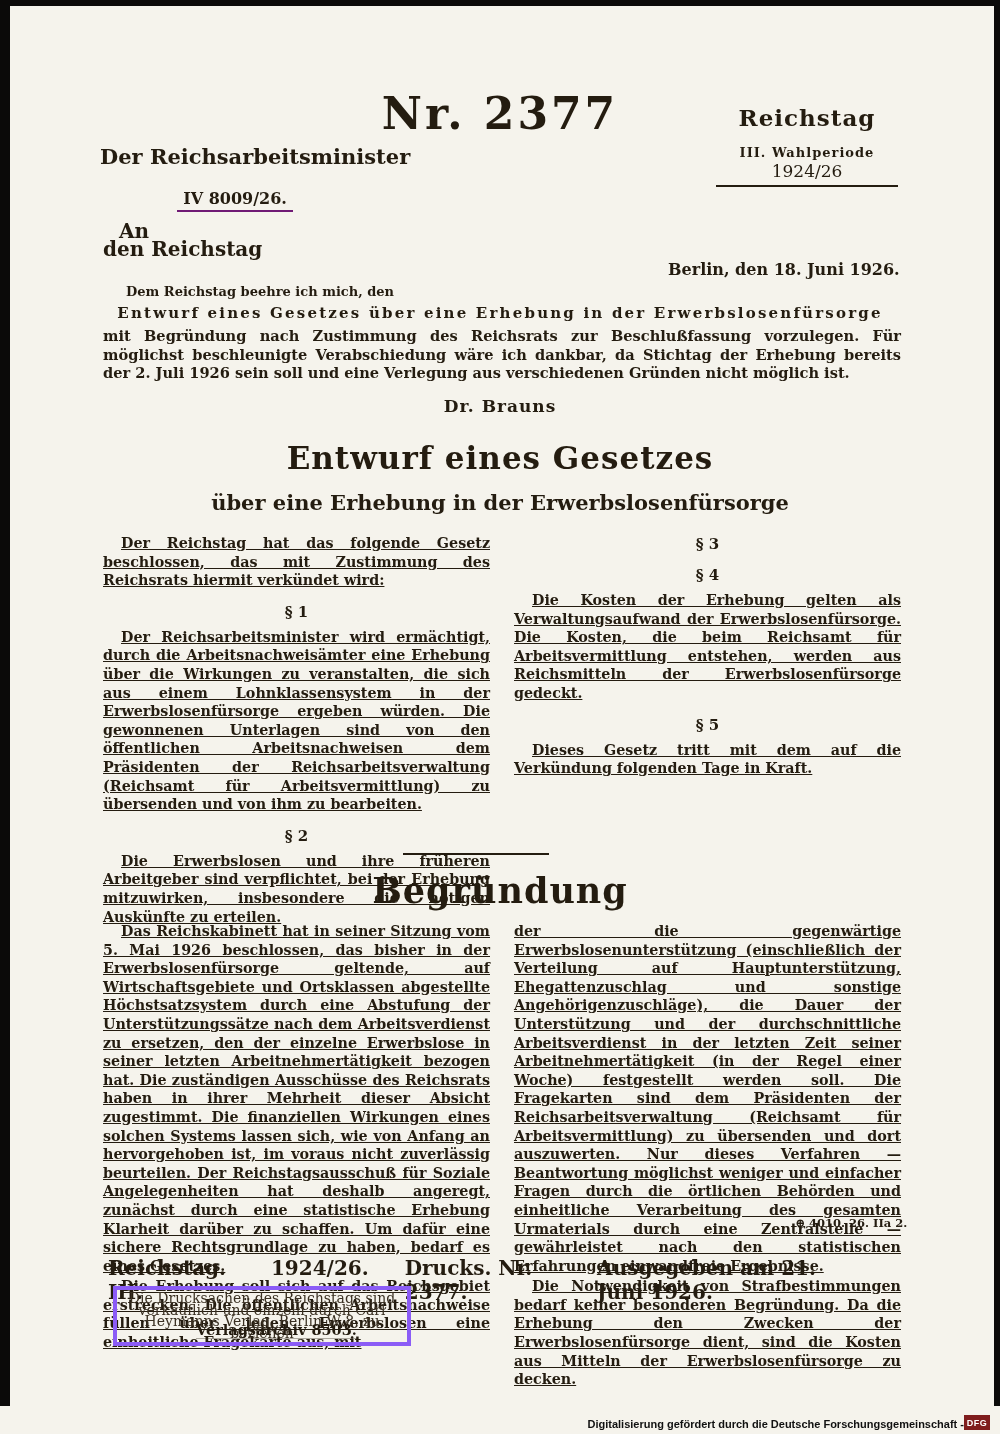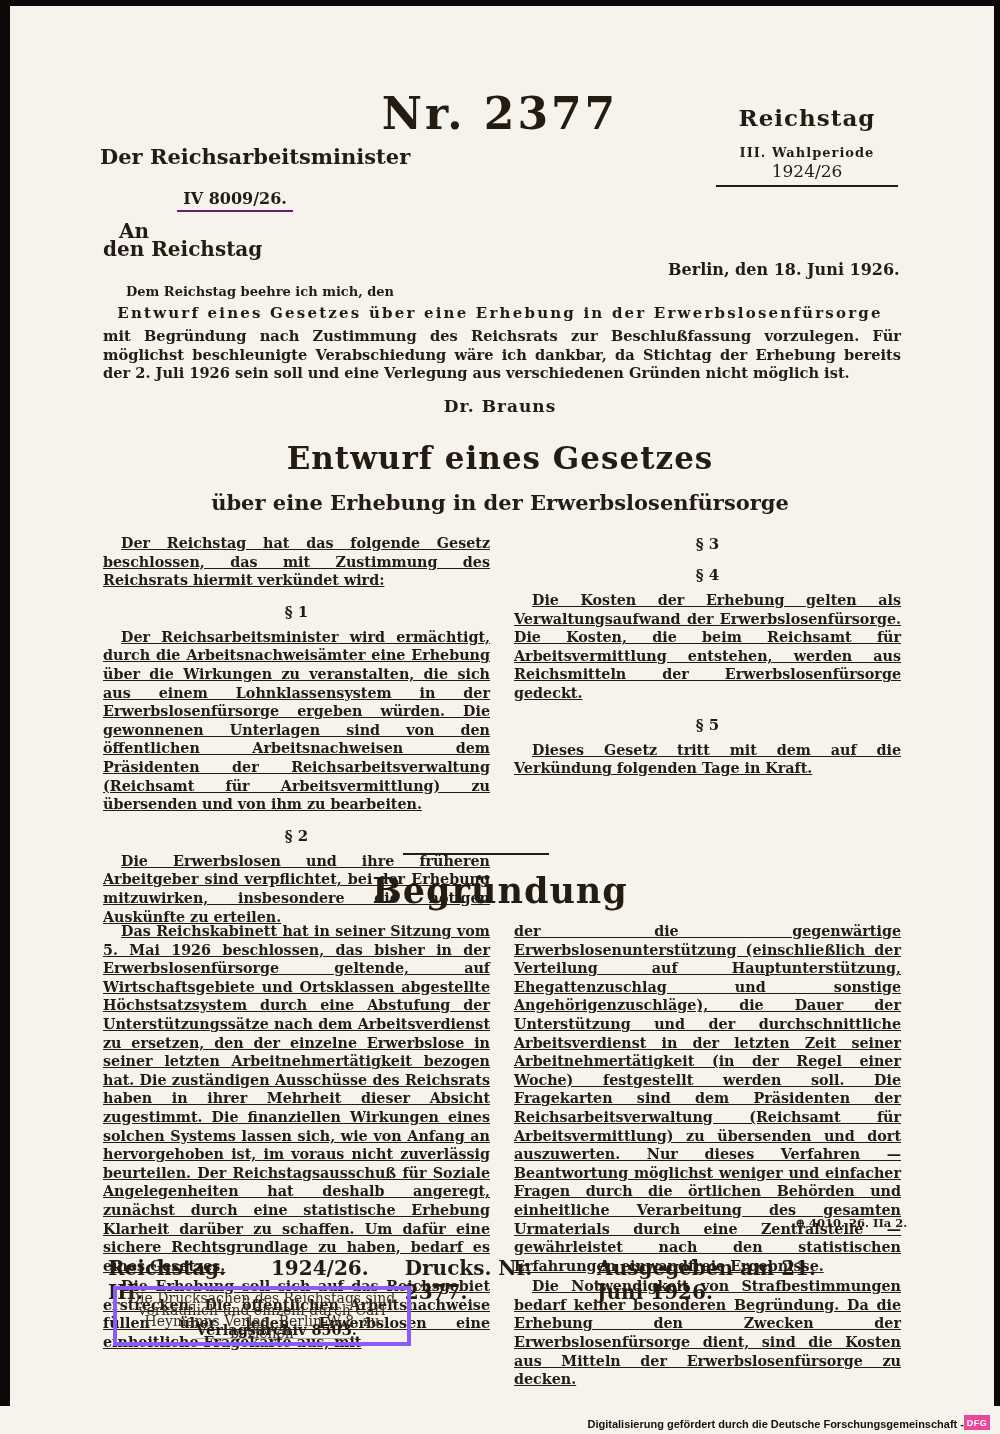--- a/index.html
+++ b/index.html
@@ -96,21 +96,21 @@
              border-bottom:1px solid rgba(36,28,16,.35); }
   .print-mark { position:absolute; left:795px; top:1216px; font-size:11.5px; font-weight:bold; }
   .print-mark .sym { font-size:12px; margin-right:4px; }
 
   .digitization {
     position:absolute; right:10px; bottom:4px; display:flex; align-items:flex-end; 
     font-family:"Liberation Sans", sans-serif; font-size:11px; font-weight:bold; color:#111;
   }
   .dfg-logo {
     display:inline-flex; align-items:center; justify-content:center;
-    width:26px; height:15px; background:#ec4899; color:#fff;
+    width:26px; height:15px; background:#7f1d1d; color:#fff;
     font-size:9px; font-weight:bold; letter-spacing:.5px;
   }
 </style>
 </head>
 <body>
 
 <div class="scan">
 
   <div class="edge edge-top"></div>
   <div class="edge edge-left"></div>

